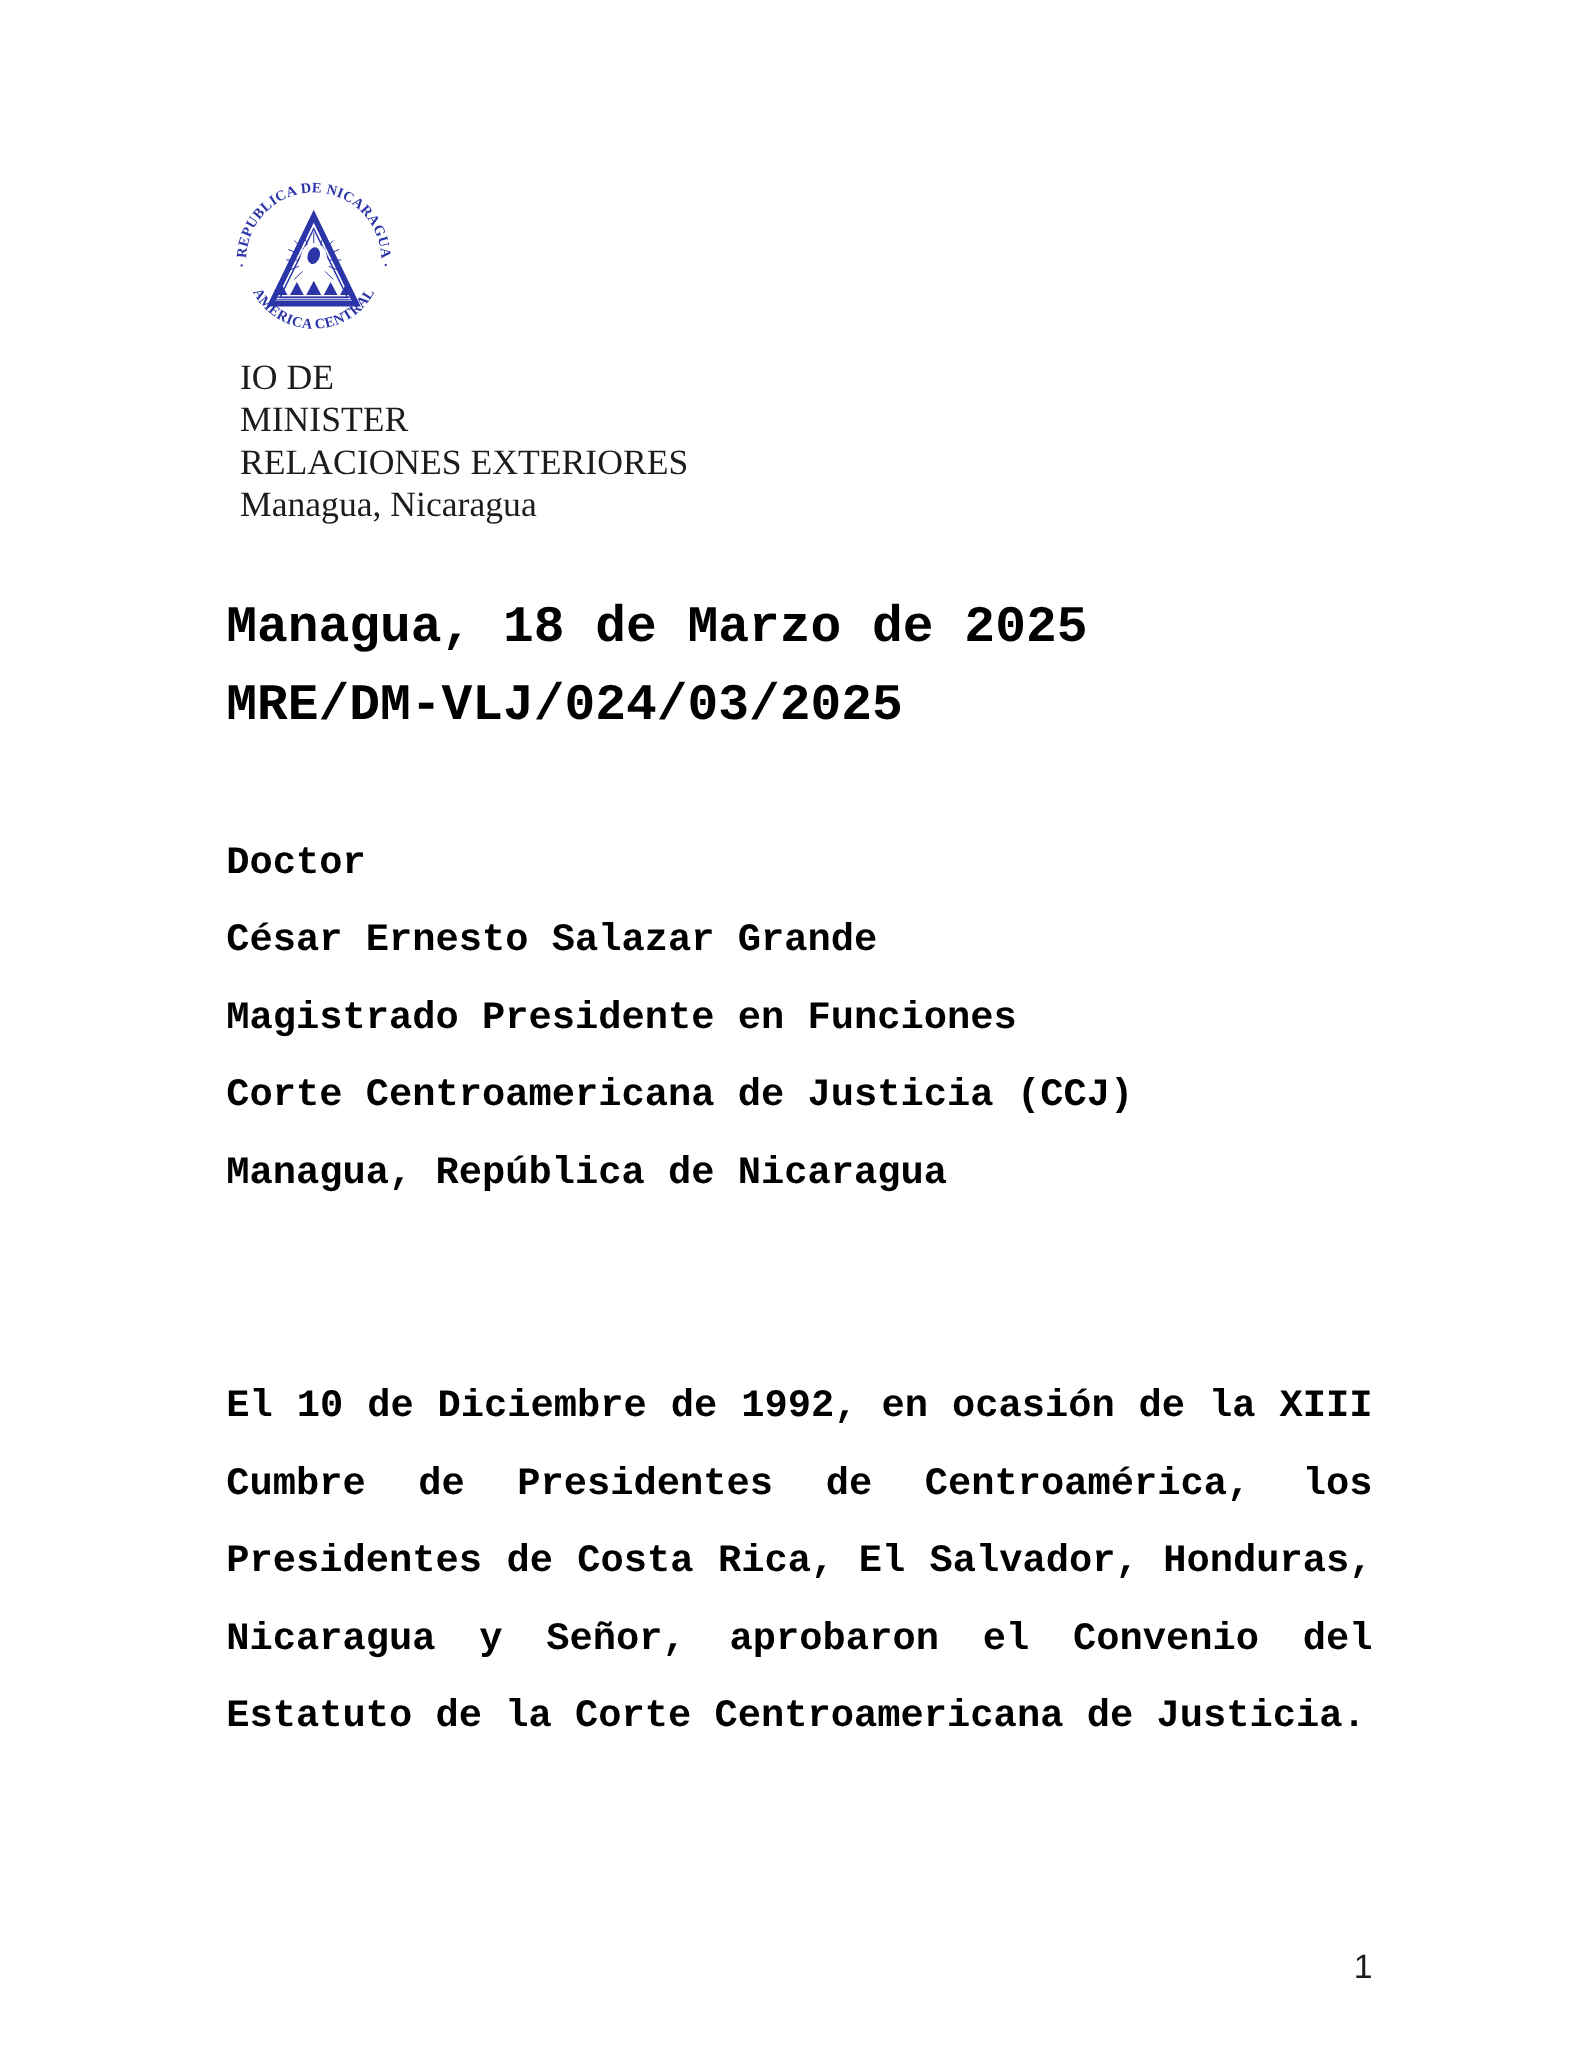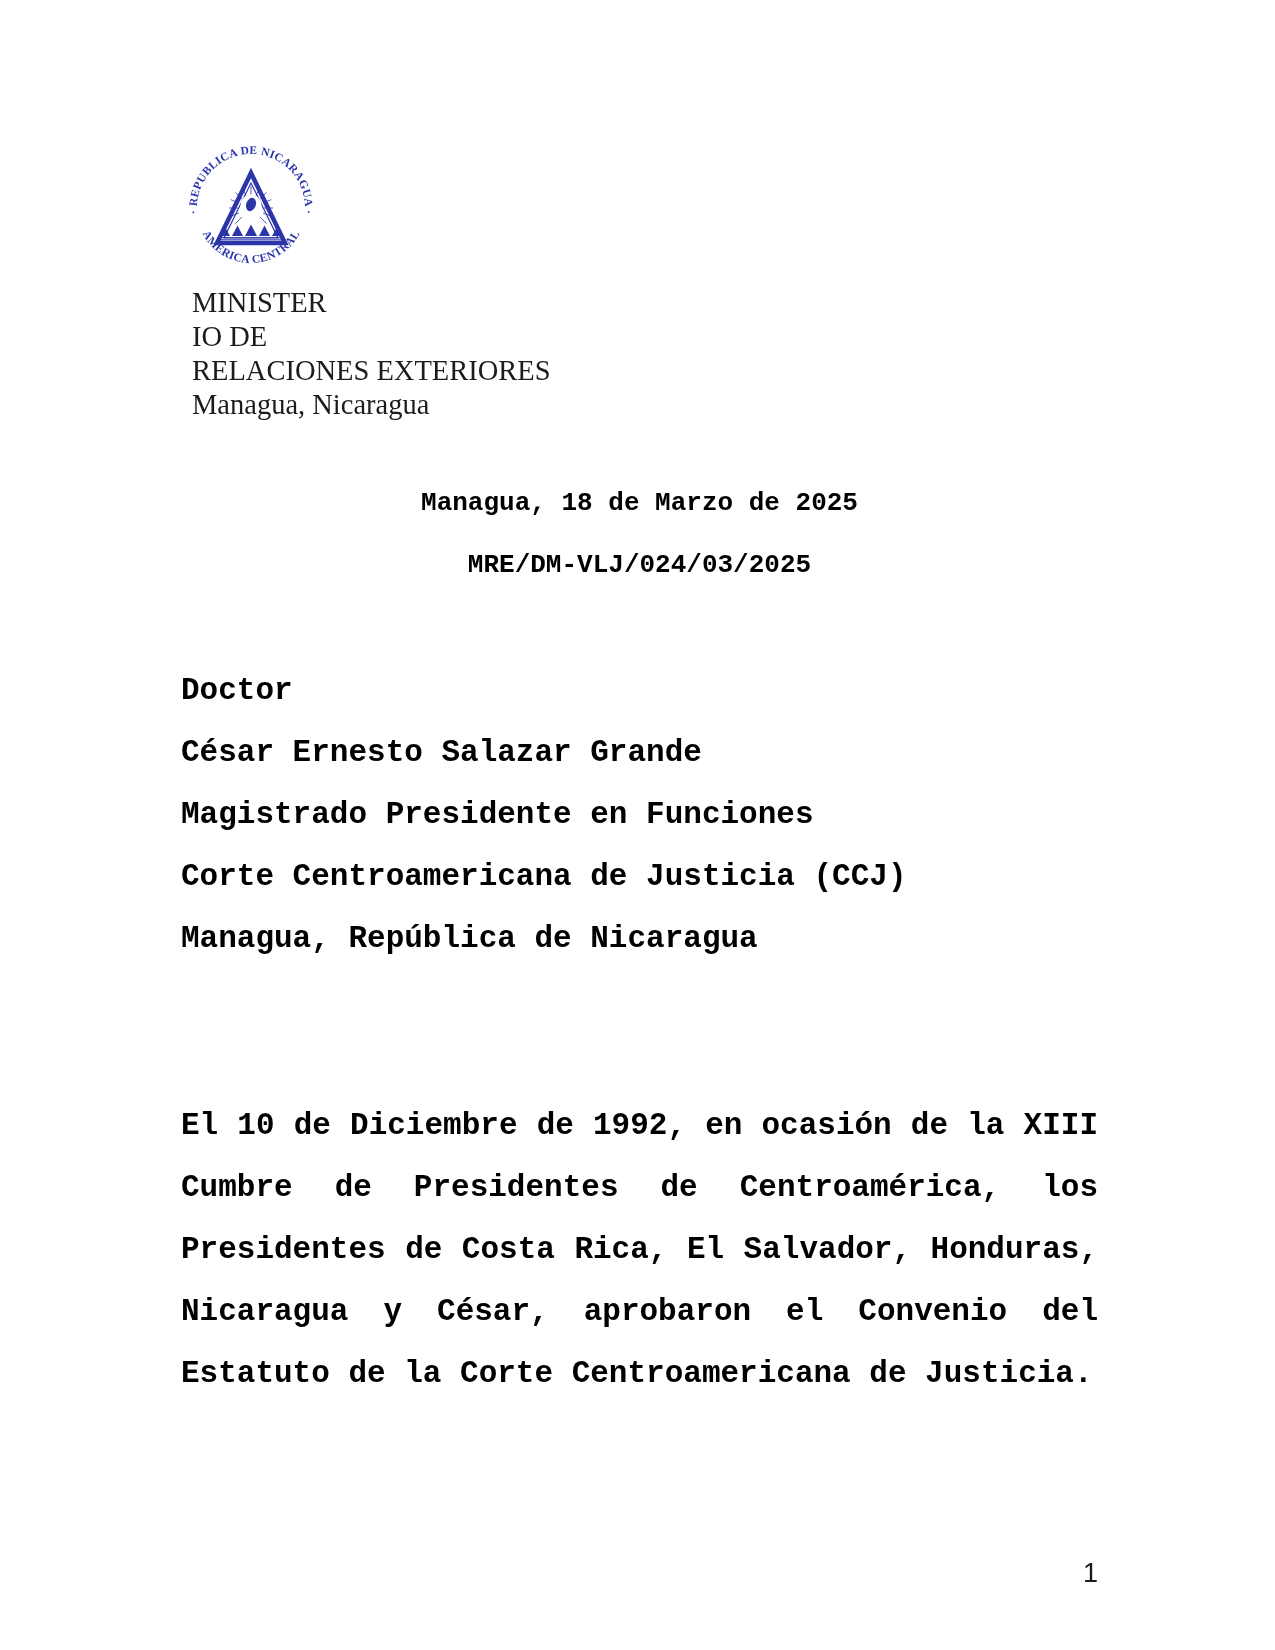--- a/index.html
+++ b/index.html
@@ -46,21 +46,21 @@
     left: 181px;
     top: 472px;
     width: 917px;
     font-family: "Liberation Mono", "DejaVu Sans Mono", monospace;
     font-weight: bold;
     font-size: 31px;
     line-height: 62px;
     color: #000000;
     white-space: normal;
   }
-  .dateline { font-size: 26px; line-height: 62px; white-space: nowrap; text-align: center; }
+  .dateline { font-size: 41px; line-height: 62px; white-space: nowrap; }
   .plainline { white-space: nowrap; }
   .sp64 { height: 64px; }
   .sp61 { height: 61px; }
   .jline {
     text-align: justify;
     text-align-last: justify;
     text-justify: inter-word;
   }
   .jlast {
     text-align: right;
@@ -123,22 +123,22 @@
         <path d="M84,94 L89.5,84 L95,94 Z"></path>
       </g>
       <g class="line-el" stroke-width="1">
         <line x1="31" y1="95.7" x2="95" y2="95.7"></line>
         <line x1="33" y1="97.8" x2="93" y2="97.8"></line>
       </g>
     </g>
   </svg>
 
   <div class="letterhead">
+    <div>IO DE</div>
     <div>MINISTER</div>
-    <div>IO DE</div>
     <div>RELACIONES EXTERIORES</div>
     <div>Managua, Nicaragua</div>
   </div>
 
   <div class="content">
     <div class="dateline">Managua, 18 de Marzo de 2025</div>
     <div class="dateline">MRE/DM-VLJ/024/03/2025</div>
 
     <div class="sp64"></div>
 
@@ -149,19 +149,19 @@
     <div class="plainline">Managua, República de Nicaragua</div>
 
     <div class="sp64"></div>
 
 
     <div class="sp61"></div>
 
     <div class="jline">El 10 de Diciembre de 1992, en ocasión de la XIII</div>
     <div class="jline">Cumbre de Presidentes de Centroamérica, los</div>
     <div class="jline">Presidentes de Costa Rica, El Salvador, Honduras,</div>
-    <div class="jline">Nicaragua y César, aprobaron el Convenio del</div>
+    <div class="jline">Nicaragua y Señor, aprobaron el Convenio del</div>
     <div class="jline jlast">Estatuto de la Corte Centroamericana de Justicia.</div>
   </div>
 
   <div class="pagenum">1</div>
 
 </div>
 
 </body></html>

